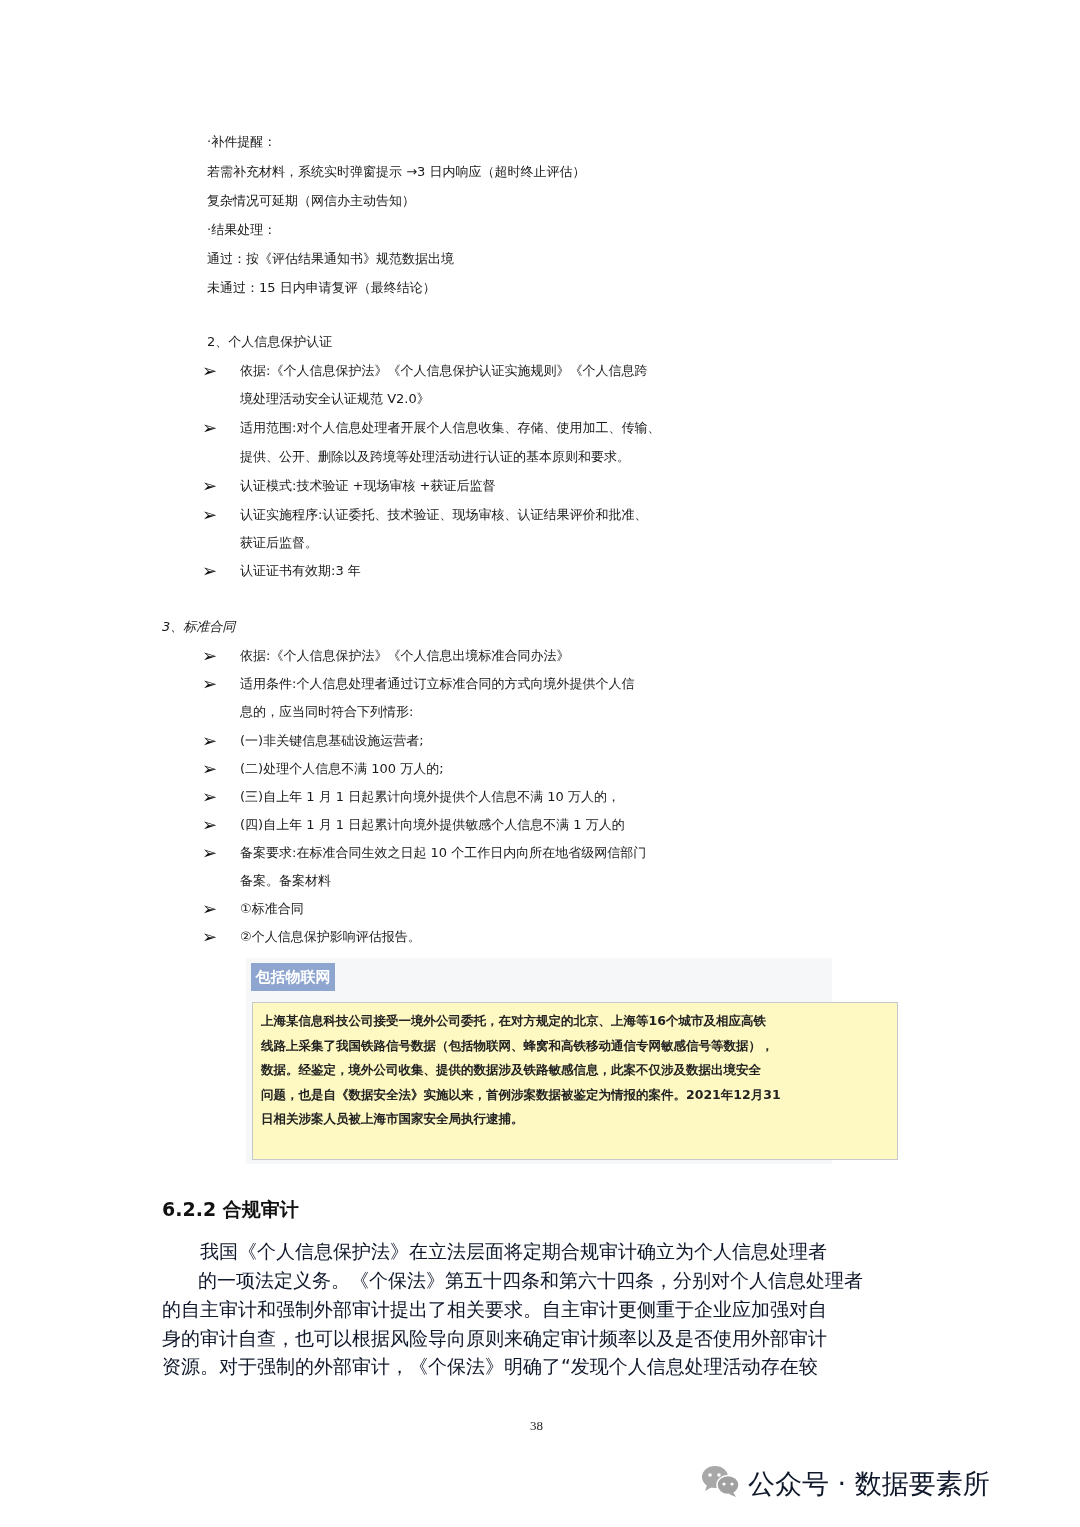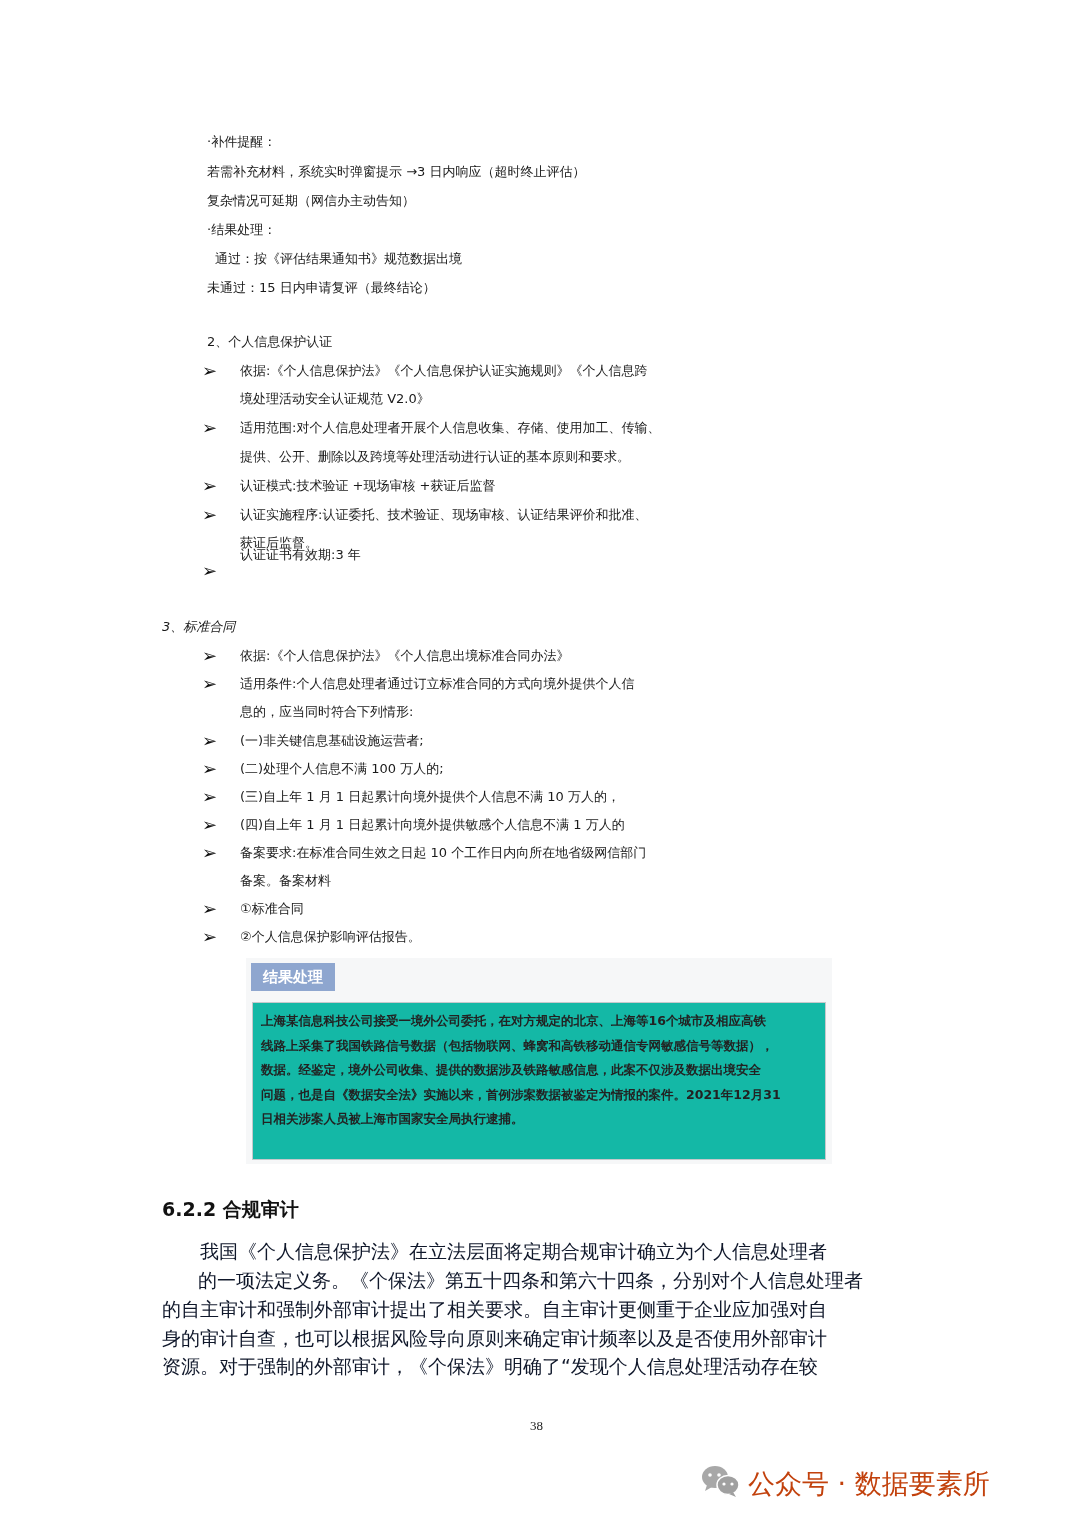--- a/index.html
+++ b/index.html
@@ -15,58 +15,58 @@
   .case-tag {
     position: absolute; left: 251px; top: 963px; width: 84px; height: 28px;
     background: #8ea6cf; color: #fff; font-weight: bold; font-size: 15px;
     line-height: 28px; text-align: center;
   }
   .case-bg {
     position: absolute; left: 246px; top: 958px; width: 586px; height: 206px;
     background: #f6f7f8;
   }
   .case-box {
-    position: absolute; left: 252px; top: 1002px; width: 574px; height: 158px;
-    border: 1px solid #c6c9cc; background: #14b8a6; box-sizing: border-box;
+    position: absolute; left: 252px; top: 1002px; width: 646px; height: 158px;
+    border: 1px solid #c6c9cc; background: #fef9c3; box-sizing: border-box;
     padding: 6px 8px;
   }
   .case-line { font-size: 12.5px; font-weight: bold; line-height: 24.5px; color: #222; white-space: nowrap; }
   .page-num { position: absolute; left: 530px; top: 1418px; font-size: 13px; font-family: "Liberation Serif", serif; color:#222; }
-  .watermark { position: absolute; left: 700px; top: 1462px; height: 44px; display: flex; align-items: center; gap: 6px; color: #c2410c; font-size: 27px; }
+  .watermark { position: absolute; left: 700px; top: 1462px; height: 44px; display: flex; align-items: center; gap: 6px; color: #0f172a; font-size: 27px; }
 </style>
 </head>
 <body>
 
 <div class="line" style="left:207px;top:128px;">·补件提醒：</div>
 <div class="line" style="left:207px;top:158px;">若需补充材料，系统实时弹窗提示 →3 日内响应（超时终止评估）</div>
 <div class="line" style="left:207px;top:187px;">复杂情况可延期（网信办主动告知）</div>
 
 <div class="line" style="left:207px;top:216px;">·结果处理：</div>
-<div class="line" style="left:215px;top:245px;text-align:right;">通过：按《评估结果通知书》规范数据出境</div>
+<div class="line" style="left:207px;top:245px;text-align:right;">通过：按《评估结果通知书》规范数据出境</div>
 <div class="line" style="left:207px;top:274px;">未通过：15 日内申请复评（最终结论）</div>
 
 <div class="line" style="left:207px;top:328px;">2、个人信息保护认证</div>
 
 <span class="bullet" style="left:202px;top:357px;">➢</span>
 <div class="line" style="left:240px;top:357px;">依据:《个人信息保护法》《个人信息保护认证实施规则》《个人信息跨</div>
 <div class="line" style="left:240px;top:385px;">境处理活动安全认证规范 V2.0》</div>
 
 <span class="bullet" style="left:202px;top:414px;">➢</span>
 <div class="line" style="left:240px;top:414px;">适用范围:对个人信息处理者开展个人信息收集、存储、使用加工、传输、</div>
 <div class="line" style="left:240px;top:443px;">提供、公开、删除以及跨境等处理活动进行认证的基本原则和要求。</div>
 
 <span class="bullet" style="left:202px;top:472px;">➢</span>
 <div class="line" style="left:240px;top:472px;">认证模式:技术验证  +现场审核  +获证后监督</div>
 
 <span class="bullet" style="left:202px;top:501px;">➢</span>
 <div class="line" style="left:240px;top:501px;">认证实施程序:认证委托、技术验证、现场审核、认证结果评价和批准、</div>
 <div class="line" style="left:240px;top:529px;">获证后监督。</div>
 
 <span class="bullet" style="left:202px;top:557px;">➢</span>
-<div class="line" style="left:240px;top:541px;">认证证书有效期:3 年</div>
+<div class="line" style="left:240px;top:557px;">认证证书有效期:3 年</div>
 
 <div class="line" style="left:162px;top:613px;font-style:italic;">3、标准合同</div>
 
 <span class="bullet" style="left:202px;top:642px;">➢</span>
 <div class="line" style="left:240px;top:642px;">依据:《个人信息保护法》《个人信息出境标准合同办法》</div>
 
 <span class="bullet" style="left:202px;top:670px;">➢</span>
 <div class="line" style="left:240px;top:670px;">适用条件:个人信息处理者通过订立标准合同的方式向境外提供个人信</div>
 <div class="line" style="left:240px;top:698px;">息的，应当同时符合下列情形:</div>
 
@@ -86,21 +86,21 @@
 <div class="line" style="left:240px;top:839px;">备案要求:在标准合同生效之日起 10 个工作日内向所在地省级网信部门</div>
 <div class="line" style="left:240px;top:867px;">备案。备案材料</div>
 
 <span class="bullet" style="left:202px;top:895px;">➢</span>
 <div class="line" style="left:240px;top:895px;">①标准合同</div>
 
 <span class="bullet" style="left:202px;top:923px;">➢</span>
 <div class="line" style="left:240px;top:923px;">②个人信息保护影响评估报告。</div>
 
 <div class="case-bg"></div>
-<div class="case-tag">结果处理</div>
+<div class="case-tag">包括物联网</div>
 <div class="case-box">
   <div class="case-line">上海某信息科技公司接受一境外公司委托，在对方规定的北京、上海等16个城市及相应高铁</div>
   <div class="case-line">线路上采集了我国铁路信号数据（包括物联网、蜂窝和高铁移动通信专网敏感信号等数据），</div>
   <div class="case-line">数据。经鉴定，境外公司收集、提供的数据涉及铁路敏感信息，此案不仅涉及数据出境安全</div>
   <div class="case-line">问题，也是自《数据安全法》实施以来，首例涉案数据被鉴定为情报的案件。2021年12月31</div>
   <div class="case-line">日相关涉案人员被上海市国家安全局执行逮捕。</div>
 </div>
 
 <div class="heading" style="left:162px;top:1195px;">6.2.2 合规审计</div>
 <div class="para" style="left:200px;top:1237px;">我国《个人信息保护法》在立法层面将定期合规审计确立为个人信息处理者</div>

